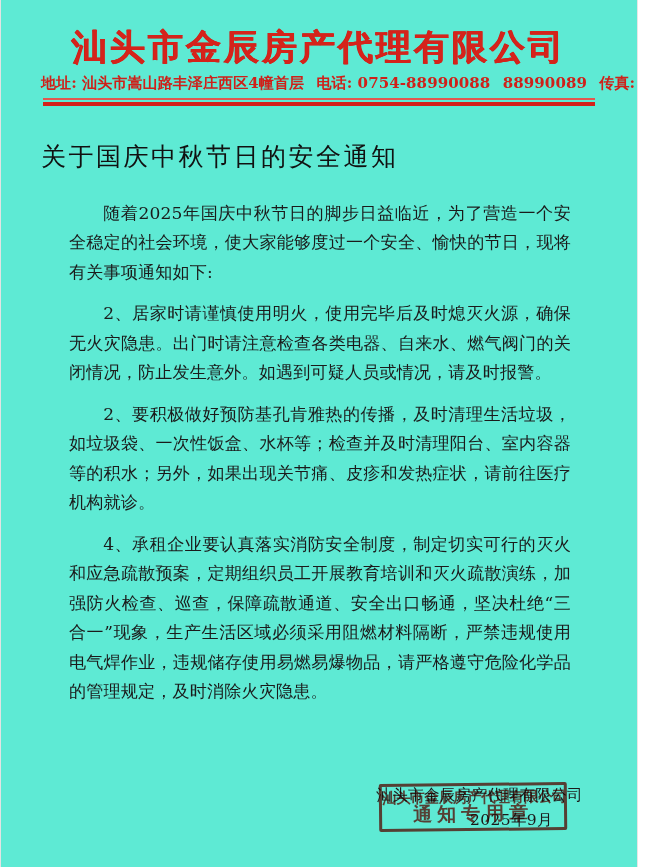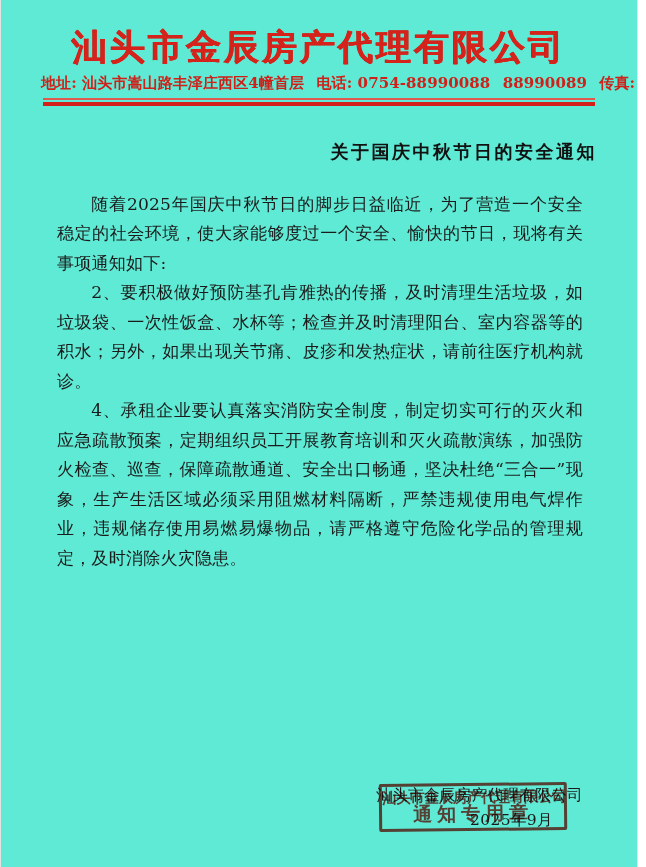--- a/index.html
+++ b/index.html
@@ -63,46 +63,46 @@
   }
   .rule-gap { height: 2.5px; }
   .rule-thick {
     height: 3.5px;
     background: #d4201a;
   }
 
   
   .doc-title {
     margin-top: 34px;
-    text-align: right;
+    text-align: left;
     color: #111111;
     font-family: "DejaVu Serif", "Liberation Serif", serif;
-    font-weight: bold;
-    font-size: 18px;
+    font-weight: normal;
+    font-size: 25px;
     letter-spacing: 2.5px;
     white-space: nowrap;
   }
 
   
   #doc-body {
     margin-top: 26px;
     padding: 0 54px 0 56px;
     color: #1b1b1b;
     font-size: 17.1px;
     line-height: 29.5px;
     text-align: justify;
     text-justify: inter-ideograph;
     letter-spacing: 0.15px;
     font-family: "DejaVu Serif", "Liberation Serif", serif;
   }
   .salutation {
     margin: 0 0 0 0;
   }
   .para {
-    margin: 0;
+    margin: 12px;
     text-indent: 2em;
   }
 
   
   #signature-block {
     position: absolute;
     right: 54px;
     bottom: 34px;
     text-align: right;
     color: #1b1b1b;
@@ -178,20 +178,21 @@
 
     <div class="doc-title">关于国庆中秋节日的安全通知</div>
   </div>
 
   <div id="doc-body">
 
 
     <p class="para">随着2025年国庆中秋节日的脚步日益临近，为了营造一个安全稳定的社会环境，使大家能够度过一个安全、愉快的节日，现将有关事项通知如下:</p>
 
 
+    <p class="para">2、居家时请谨慎使用明火，使用完毕后及时熄灭火源，确保无火灾隐患。出门时请注意检查各类电器、自来水、燃气阀门的关闭情况，防止发生意外。如遇到可疑人员或情况，请及时报警。</p>
 
     <p class="para">2、要积极做好预防基孔肯雅热的传播，及时清理生活垃圾，如垃圾袋、一次性饭盒、水杯等；检查并及时清理阳台、室内容器等的积水；另外，如果出现关节痛、皮疹和发热症状，请前往医疗机构就诊。</p>
 
     <p class="para">4、承租企业要认真落实消防安全制度，制定切实可行的灭火和应急疏散预案，定期组织员工开展教育培训和灭火疏散演练，加强防火检查、巡查，保障疏散通道、安全出口畅通，坚决杜绝“三合一”现象，生产生活区域必须采用阻燃材料隔断，严禁违规使用电气焊作业，违规储存使用易燃易爆物品，请严格遵守危险化学品的管理规定，及时消除火灾隐患。</p>
 
   </div>
 
   <div id="signature-block">
     <div>汕头市金辰房产代理有限公司</div>
     <div class="sign-date">2025年9月</div>

